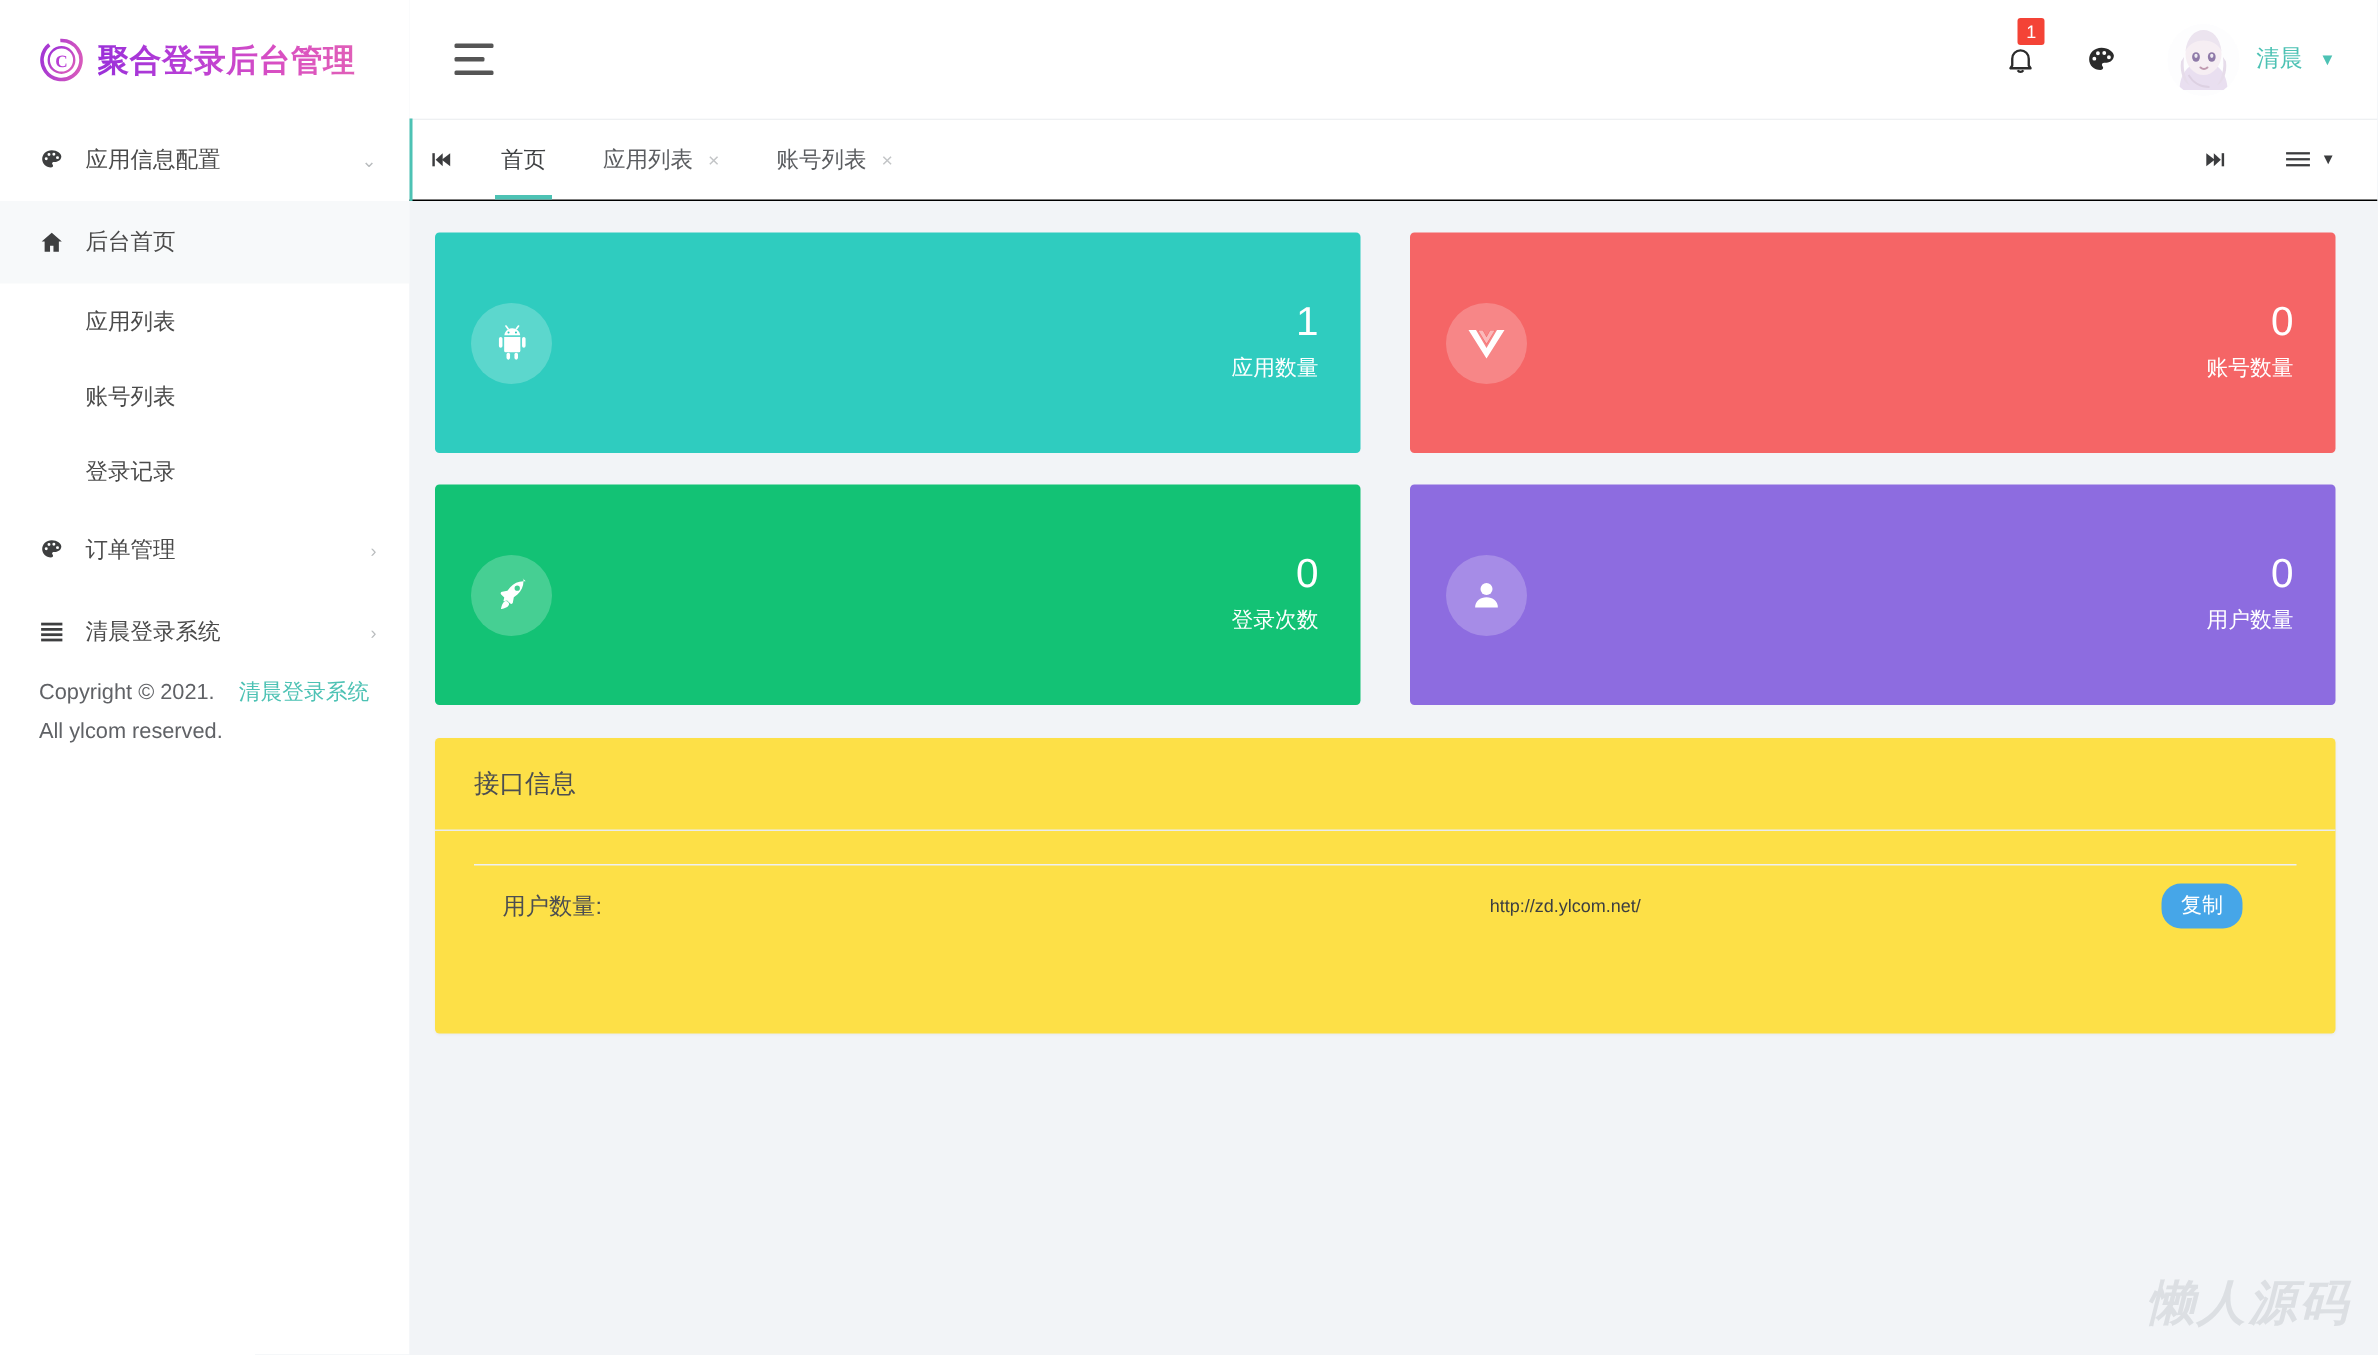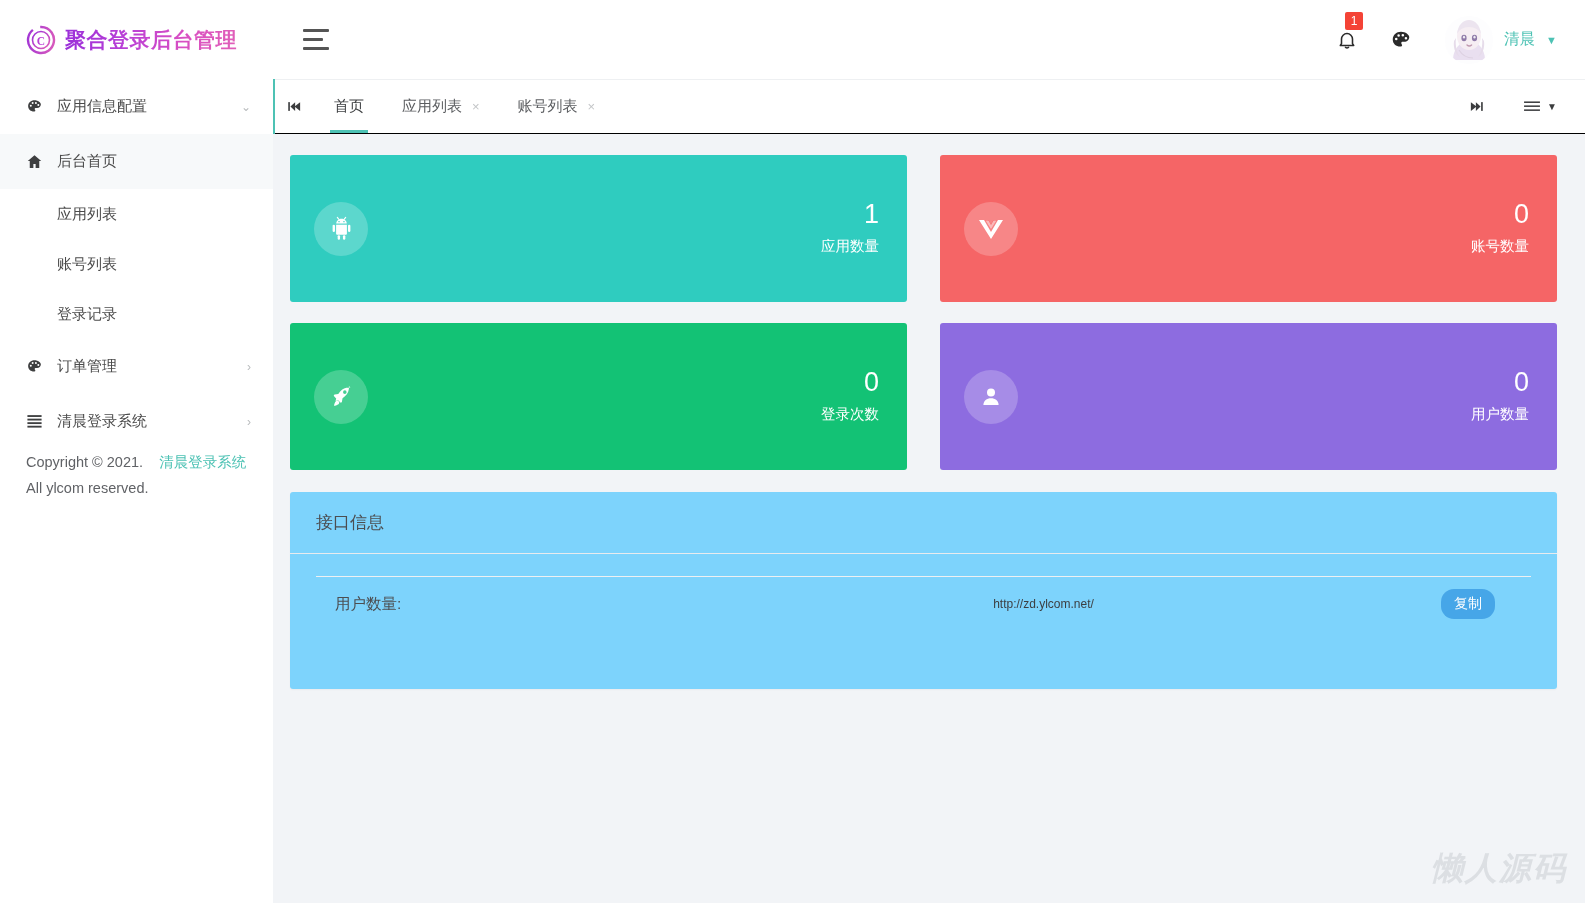--- a/index.html
+++ b/index.html
@@ -120,21 +120,21 @@
   .card-ico {
     width: 54px; height: 54px; border-radius: 50%;
     background: rgba(255,255,255,0.22);
     display: flex; align-items: center; justify-content: center; flex: 0 0 54px;
   }
   .card-text { margin-left: auto; text-align: right; }
   .card-value { font-size: 27px; line-height: 34px; font-weight: 400; }
   .card-label { font-size: 14.5px; line-height: 30px; }
 
   .panel {
-    margin-top: 22px; background: #7dd3fc; border-radius: 3px;
+    margin-top: 22px; background: #fde047; border-radius: 3px;
     box-shadow: 0 1px 2px rgba(0,0,0,0.04);
     min-height: 197px; position: relative;
   }
   .panel-head {
     height: 62px; display: flex; align-items: center; padding-left: 26px;
     font-size: 17px; color: #4c4e51; border-bottom: 1px solid #e9ebee;
   }
   .panel-body { padding: 22px 26px 0 26px; }
   .form-row {
     display: flex; align-items: center; height: 55px;

